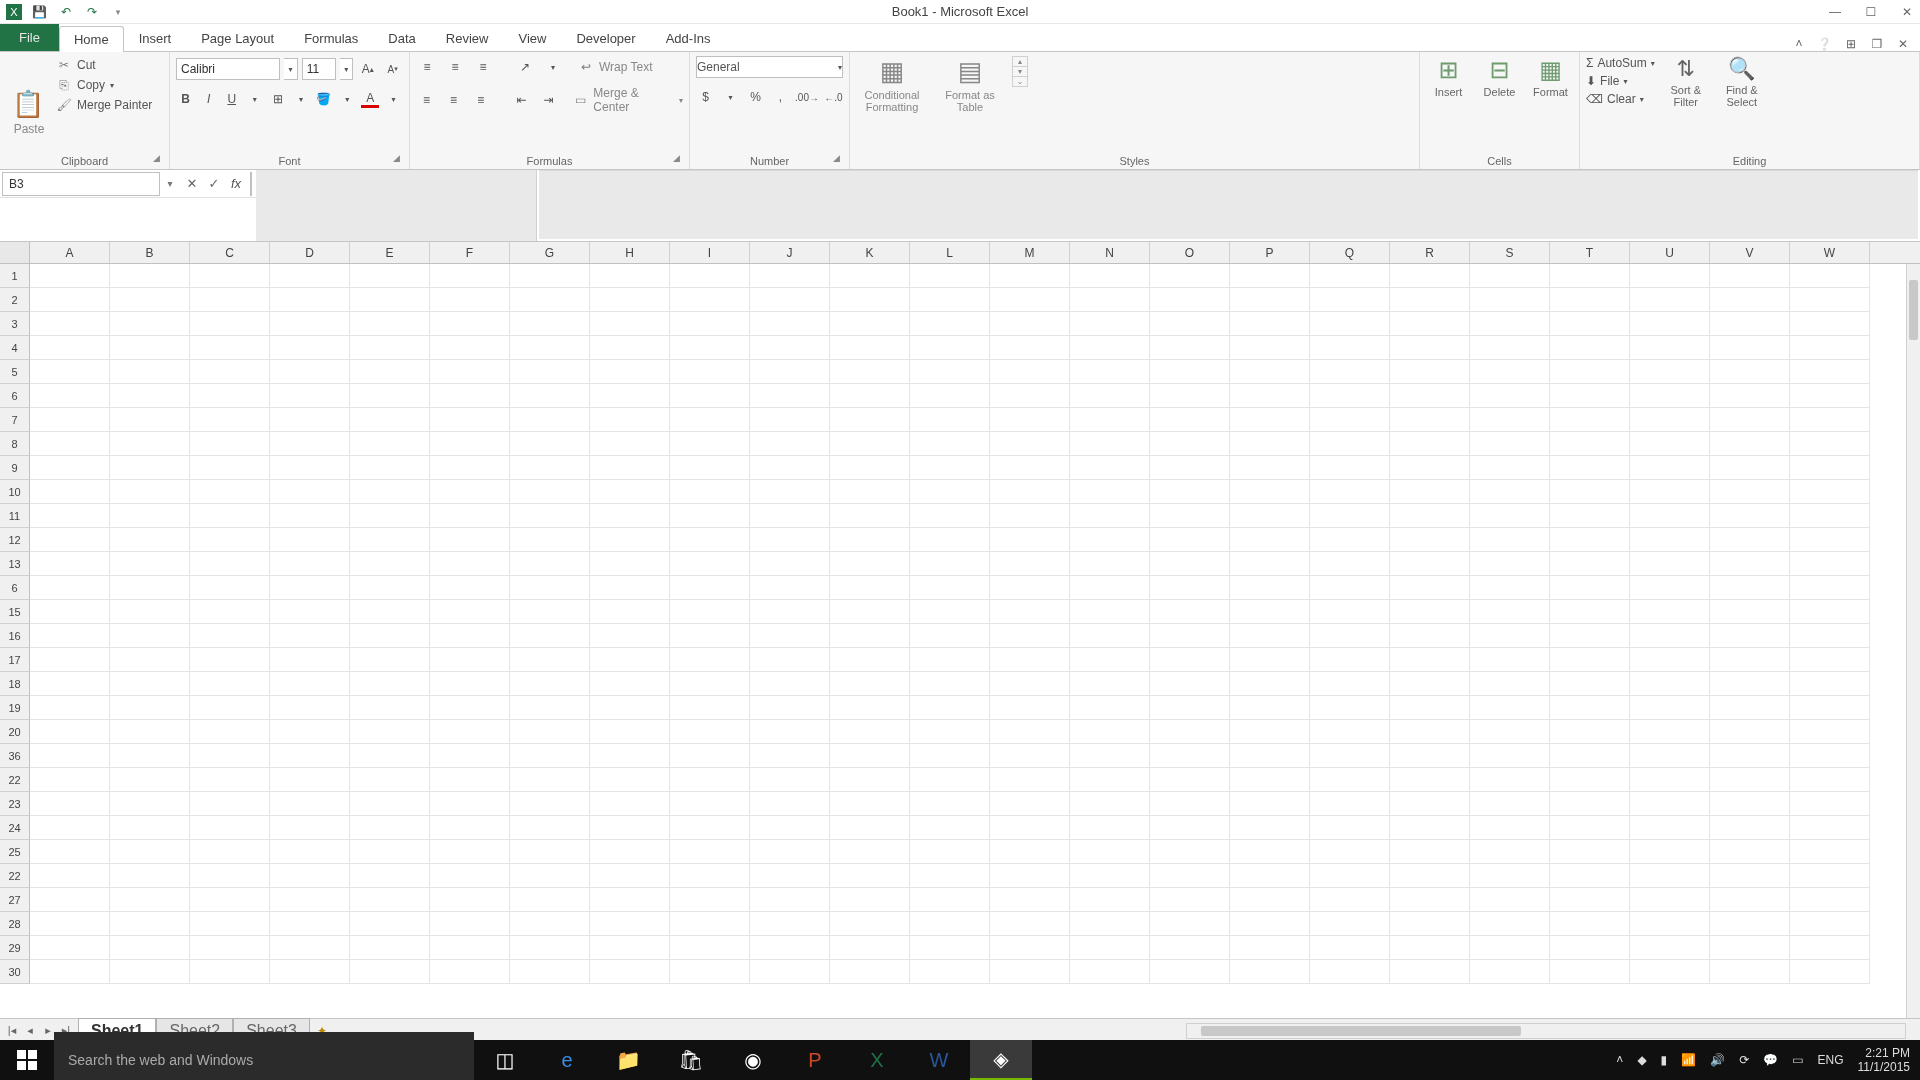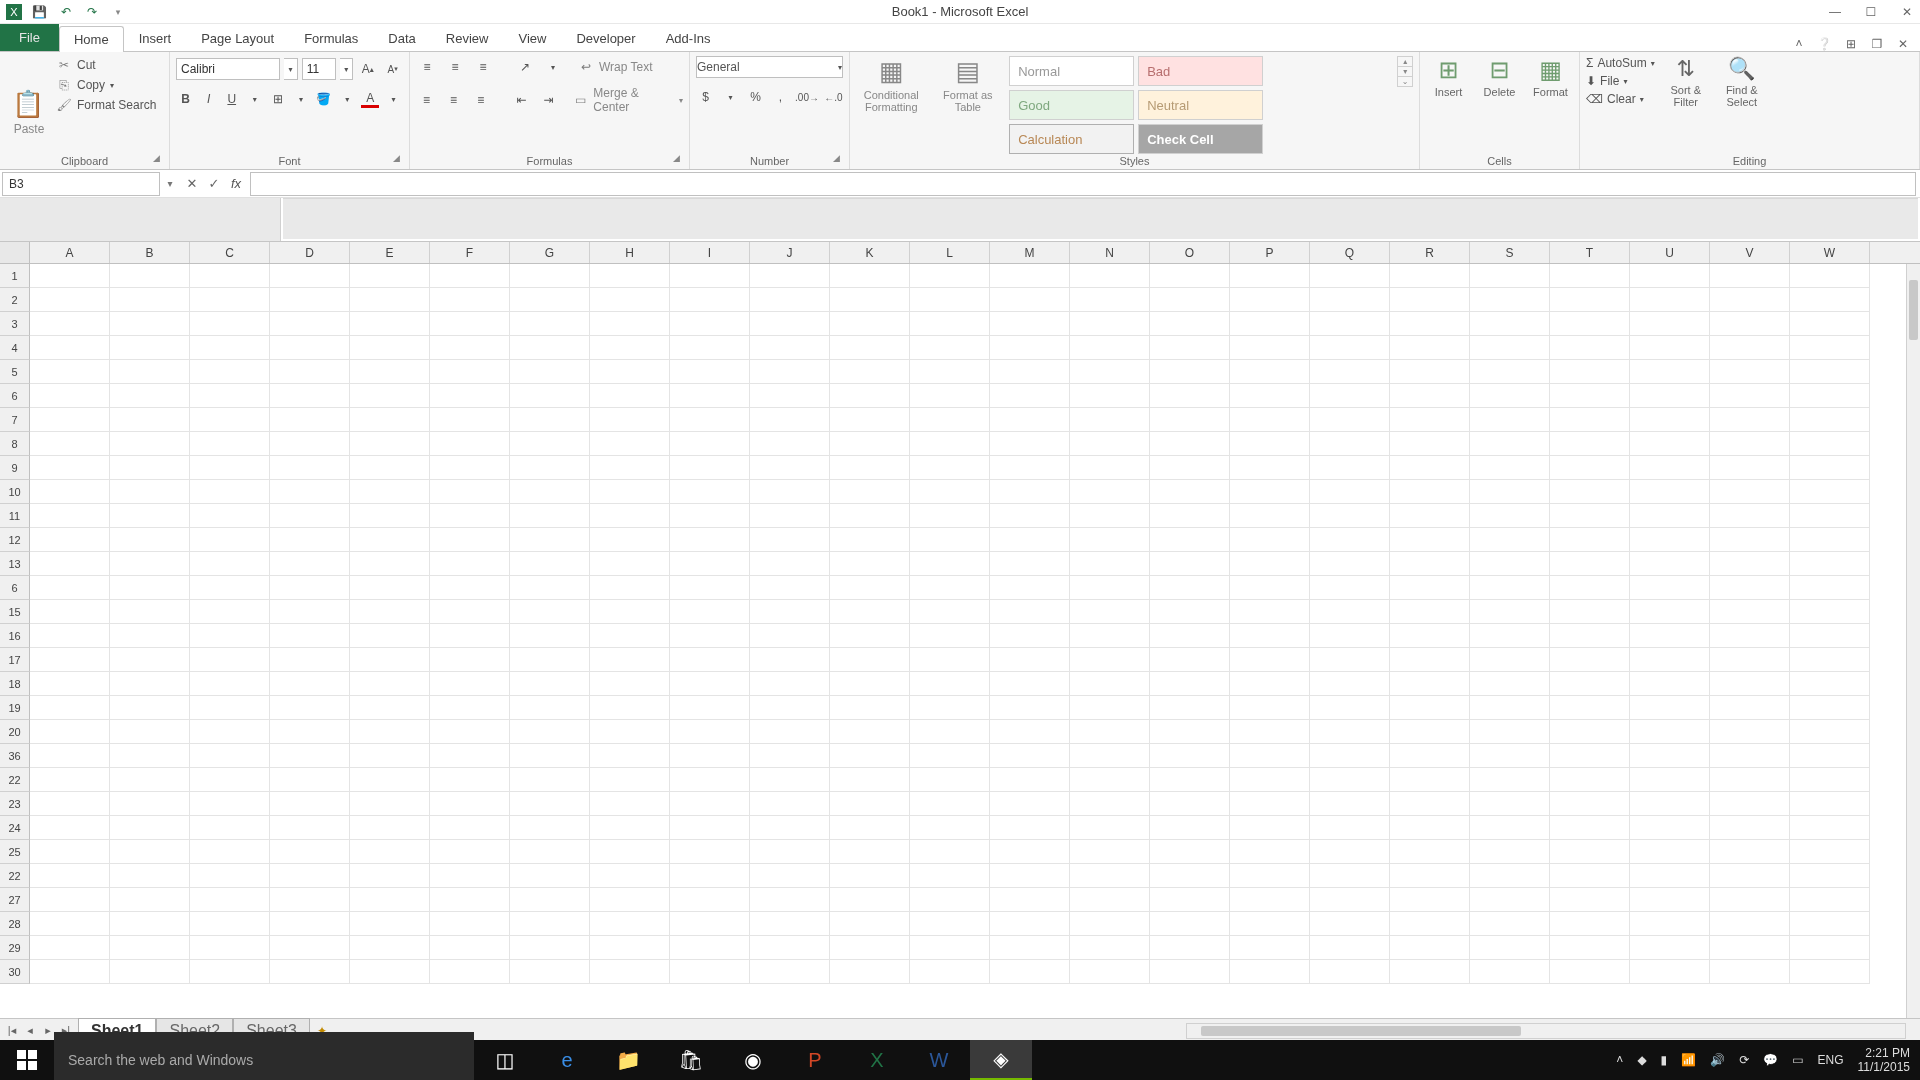--- a/index.html
+++ b/index.html
@@ -94,21 +94,21 @@
 
 
 .fbar { height: 72px; border-bottom: 1px solid #c5c5c5; display: flex; background: #fff; }
 .fbar-top { height: 28px; display: flex; align-items: center; border-bottom: 1px solid #e0e0e0; }
 .name-box { width: 158px; height: 24px; margin: 2px; border: 1px solid #c0c0c0; display: flex; align-items: center; padding: 0 6px; font-size: 12px; background: #fff; }
 .name-dd { width: 16px; text-align:center; color:#777; cursor:pointer; font-size:10px; }
 .fx-buttons { display:flex; align-items:center; gap:2px; padding:0 4px; }
 .fx-btn { width: 20px; height: 20px; display:flex; align-items:center; justify-content:center; color:#666; cursor:pointer; font-size:13px; }
 .fx-label { font-style: italic; font-size: 13px; color:#555; }
 .formula-input { flex:1; height:24px; margin:2px 4px 2px 0; border:1px solid #c0c0c0; background:#fff; }
-.fbar-wrap { display:flex; flex-direction:column; flex:1; }
+.fbar-wrap { display:flex; flex:1; }
 .fbar-bottom { flex:1; background:#e9e9e9; border-top:1px solid #d8d8d8; margin:0 2px 2px 2px; }
 .fbar-left-shade { width: 281px; background:#e9e9e9; border-right:1px solid #d0d0d0; }
 .fbar-split { display:flex; height:100%; }
 
 
 .grid-wrap { position: absolute; top: 242px; left:0; right:0; bottom: 62px; overflow: hidden; background:#fff; }
 .col-headers { height: 22px; display:flex; background: #f0f0f0; border-bottom: 1px solid #c0c0c0; }
 .corner { width: 30px; border-right:1px solid #c0c0c0; background:#e8e8e8; }
 .col-h { width: 80px; border-right:1px solid #d0d0d0; display:flex; align-items:center; justify-content:center; font-size:12px; color:#444; background:#f0f0f0; cursor:pointer; }
 .grid-body { position:absolute; top:22px; left:0; right:14px; bottom:0; overflow:hidden; }
@@ -207,21 +207,21 @@
             <span class="small-ico">✂</span>
             <span>Cut</span>
           </div>
         <div class="clip-row">
             <span class="small-ico">⎘</span>
             <span>Copy</span>
             <span style="font-size:8px;">▾</span>
           </div>
         <div class="clip-row">
             <span class="small-ico">🖌</span>
-            <span>Format Search</span>
+            <span>Merge Painter</span>
           </div>
       </div>
     </div>
     <div class="group-label">Clipboard</div>
     <div class="dialog-launcher">◢</div>
   </div>
 
   <div class="group fontg">
     <div class="group-body">
       <div class="font-rows">
@@ -319,28 +319,20 @@
   <div class="group stylesg">
     <div class="group-body styles-body">
       <div class="cond-col">
         <span class="ico">▦</span>
         <span>Conditional Formatting</span>
       </div>
       <div class="cond-col">
         <span class="ico">▤</span>
         <span>Format as Table</span>
       </div>
-      <div class="styles-gallery">
-        <div class="style-cell sc-normal">Normal</div>
-        <div class="style-cell sc-bad">Bad</div>
-        <div class="style-cell sc-good">Good</div>
-        <div class="style-cell sc-neutral">Neutral</div>
-        <div class="style-cell sc-calc">Calculation</div>
-        <div class="style-cell sc-check">Check Cell</div>
-      </div>
       <div class="gallery-more">
         <span>▴</span>
         <span>▾</span>
         <span>⌄</span>
       </div>
     </div>
     <div class="group-label">Styles</div>
   </div>
 
   <div class="group cellsg">

